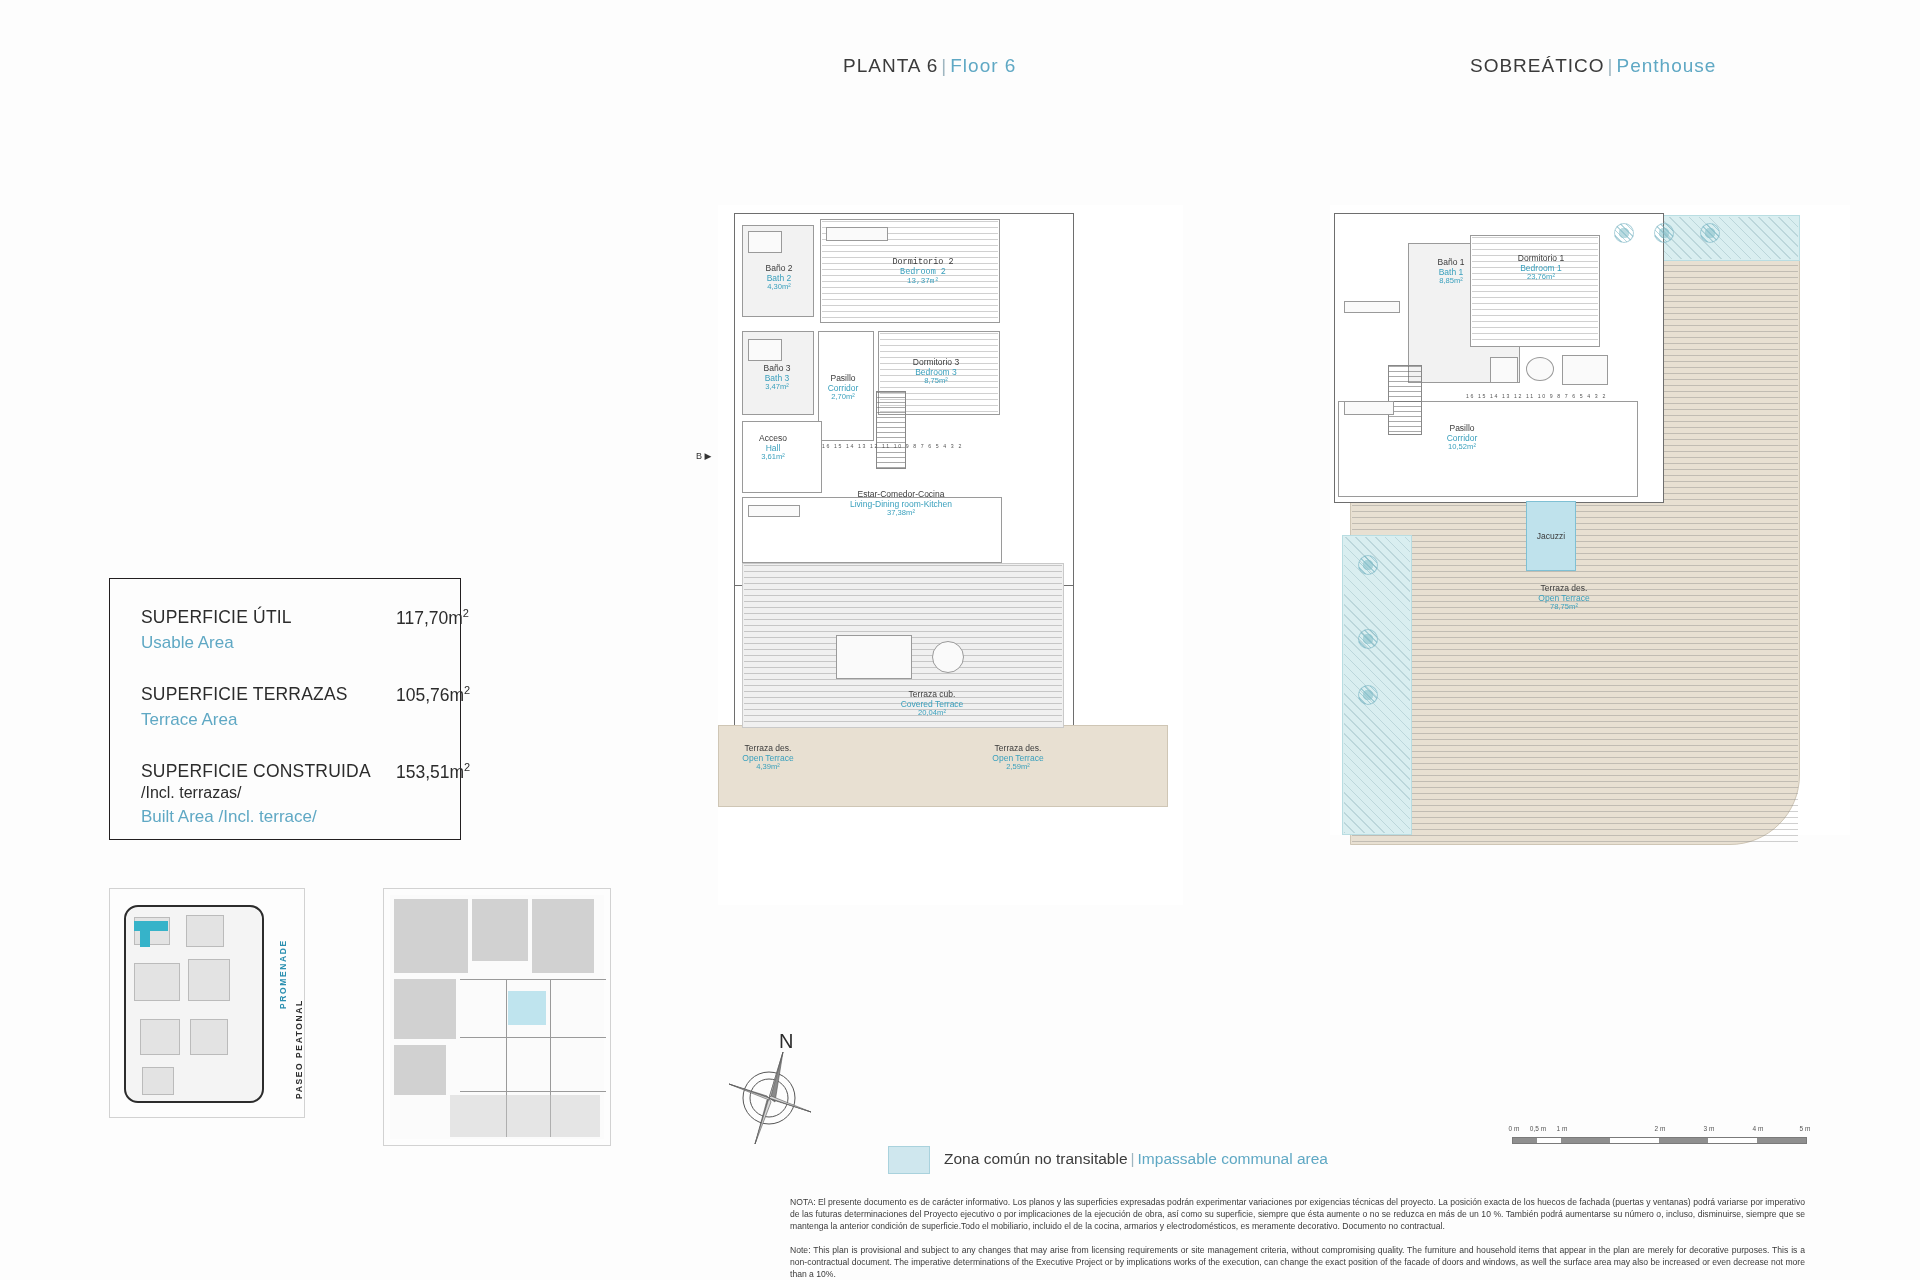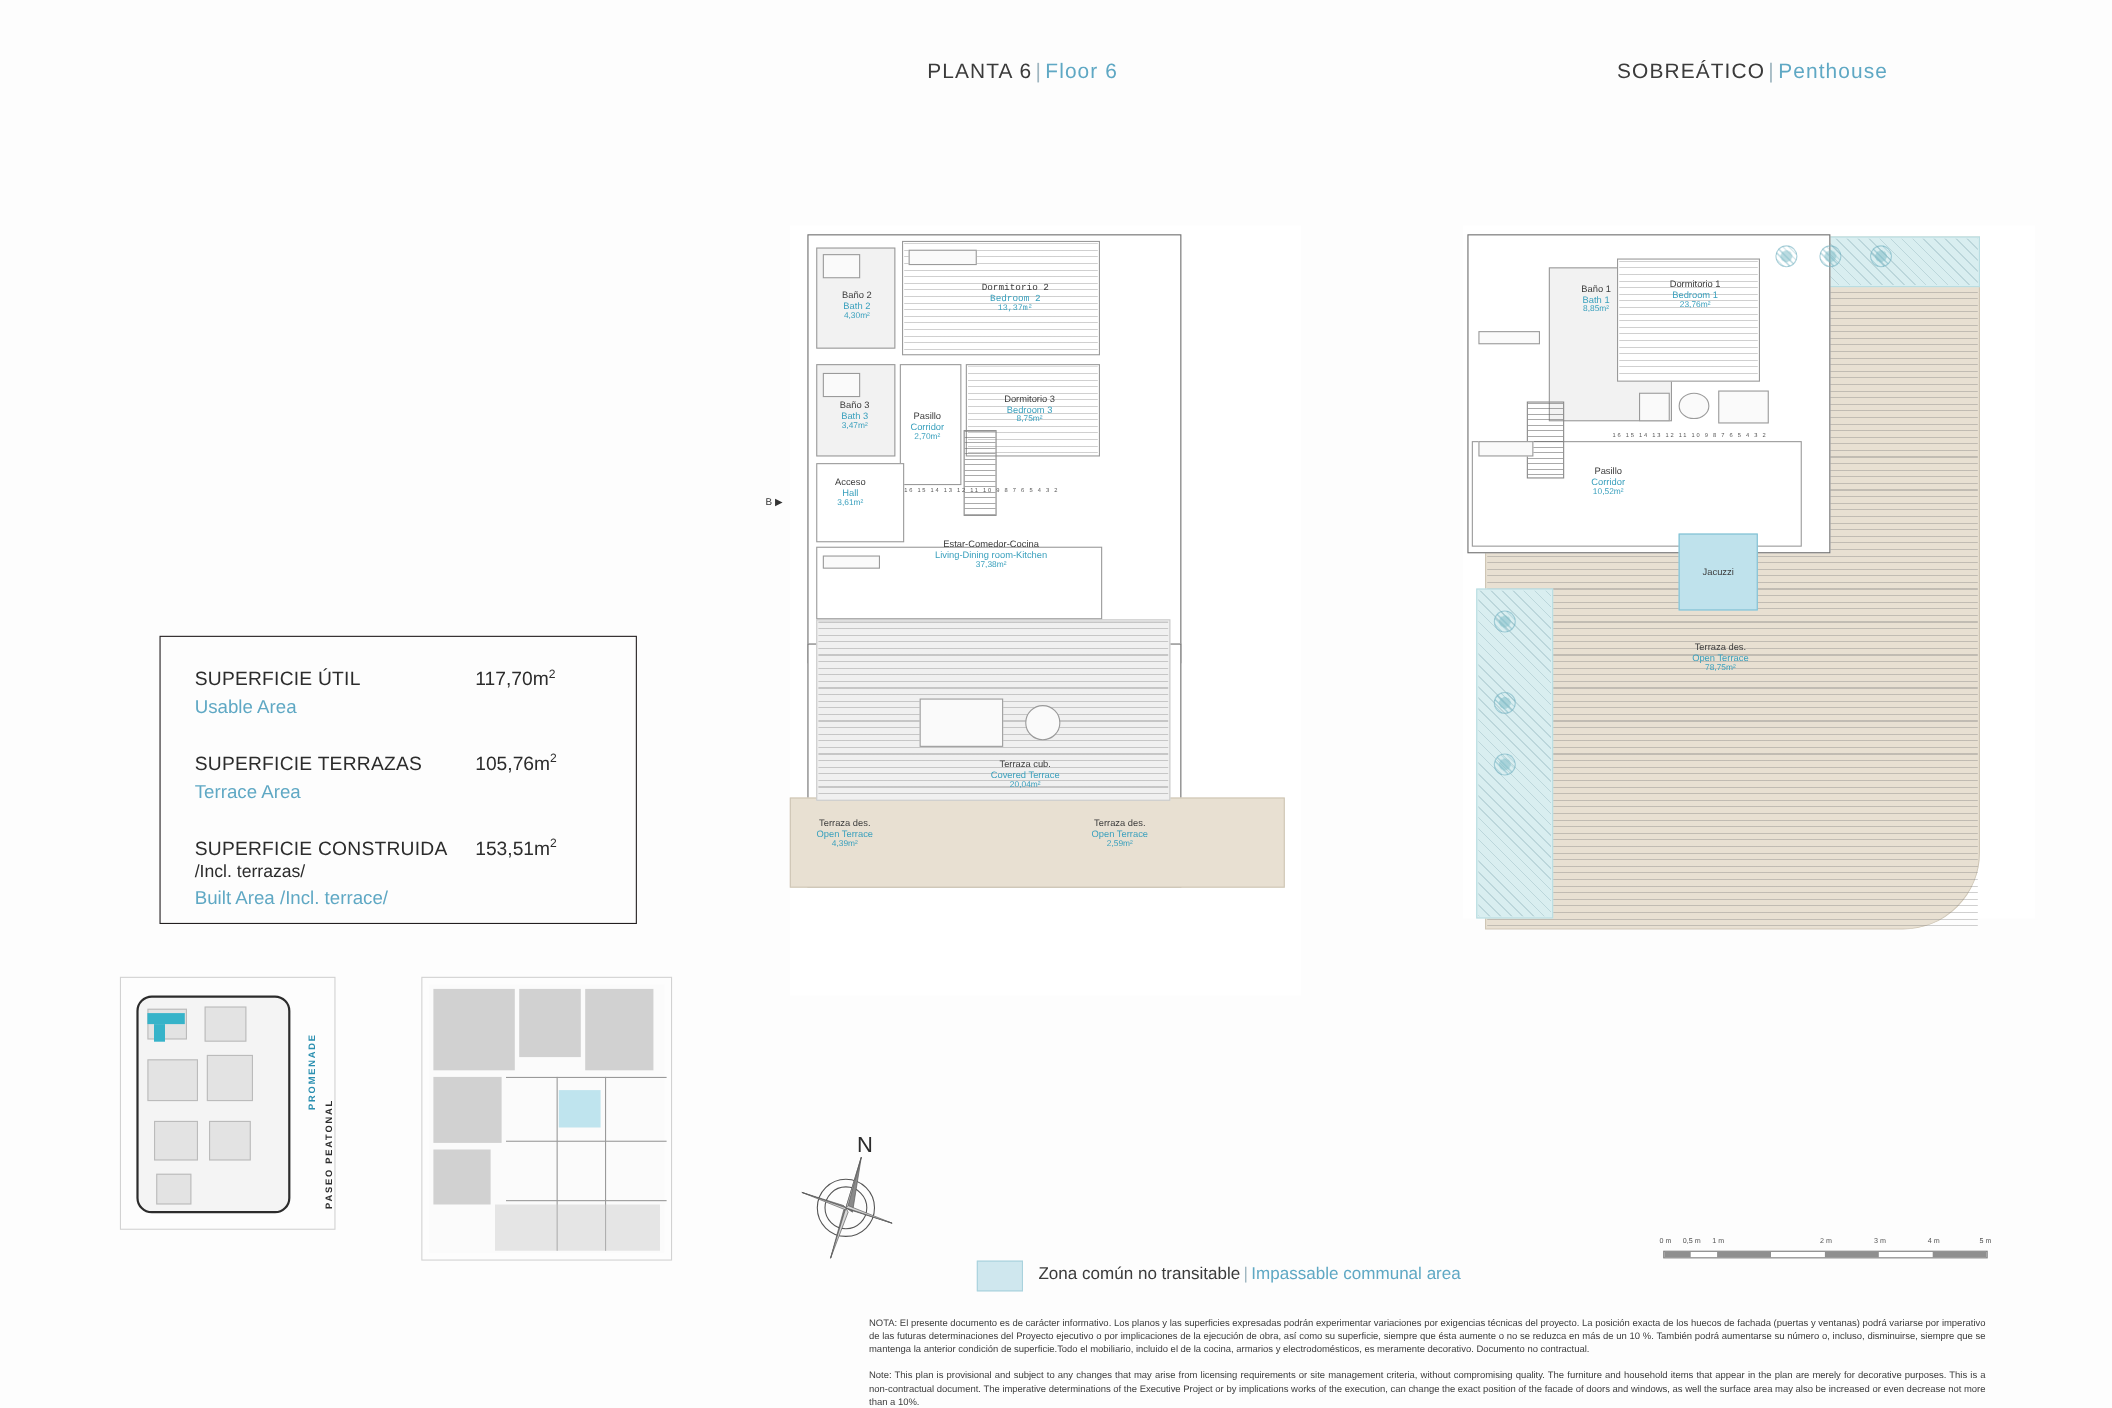--- a/index.html
+++ b/index.html
@@ -45,25 +45,24 @@
   }
   .unit-title .line2 {
     display: block;
     margin-top: 6px;
     color: #5fa8c4;
   }
   .areas-box {
     position: absolute;
     left: 109px;
     top: 578px;
-    width: 434px;
+    width: 352px;
     height: 262px;
     border: 1.6px solid #231f20;
     box-sizing: border-box;
-    margin-left: 36px;
   }
   .area-row {
     position: absolute;
     left: 31px;
     right: 18px;
   }
   .area-row .es {
     font-size: 17.5px;
     color: #2c2c2c;
     letter-spacing: .2px;
@@ -485,21 +484,21 @@
     <div class="hatch-stair" style="left:58px; top:160px; width:34px; height:70px;"></div>
 
     <div class="furn" style="left:14px; top:96px; width:56px; height:12px;"></div>
     <div class="furn" style="left:14px; top:196px; width:50px; height:14px;"></div>
     <div class="furn" style="left:160px; top:152px; width:28px; height:26px;"></div>
     <div class="furn-round" style="left:196px; top:152px; width:28px; height:24px;"></div>
     <div class="furn" style="left:232px; top:150px; width:46px; height:30px;"></div>
 
     <div class="ruler" style="left:136px; top:188px;">16 15 14 13 12 11 10  9   8   7   6   5   4   3      2</div>
 
-    <div class="jacuzzi" style="left:196px; top:280px; width:72px; height:70px;">
+    <div class="jacuzzi" style="left:196px; top:296px; width:50px; height:70px;">
       <span>Jacuzzi</span>
     </div>
 
     <div class="shrub" style="left:284px; top:18px;"></div>
     <div class="shrub" style="left:324px; top:18px;"></div>
     <div class="shrub" style="left:370px; top:18px;"></div>
     <div class="shrub" style="left:28px; top:350px;"></div>
     <div class="shrub" style="left:28px; top:424px;"></div>
     <div class="shrub" style="left:28px; top:480px;"></div>
 

